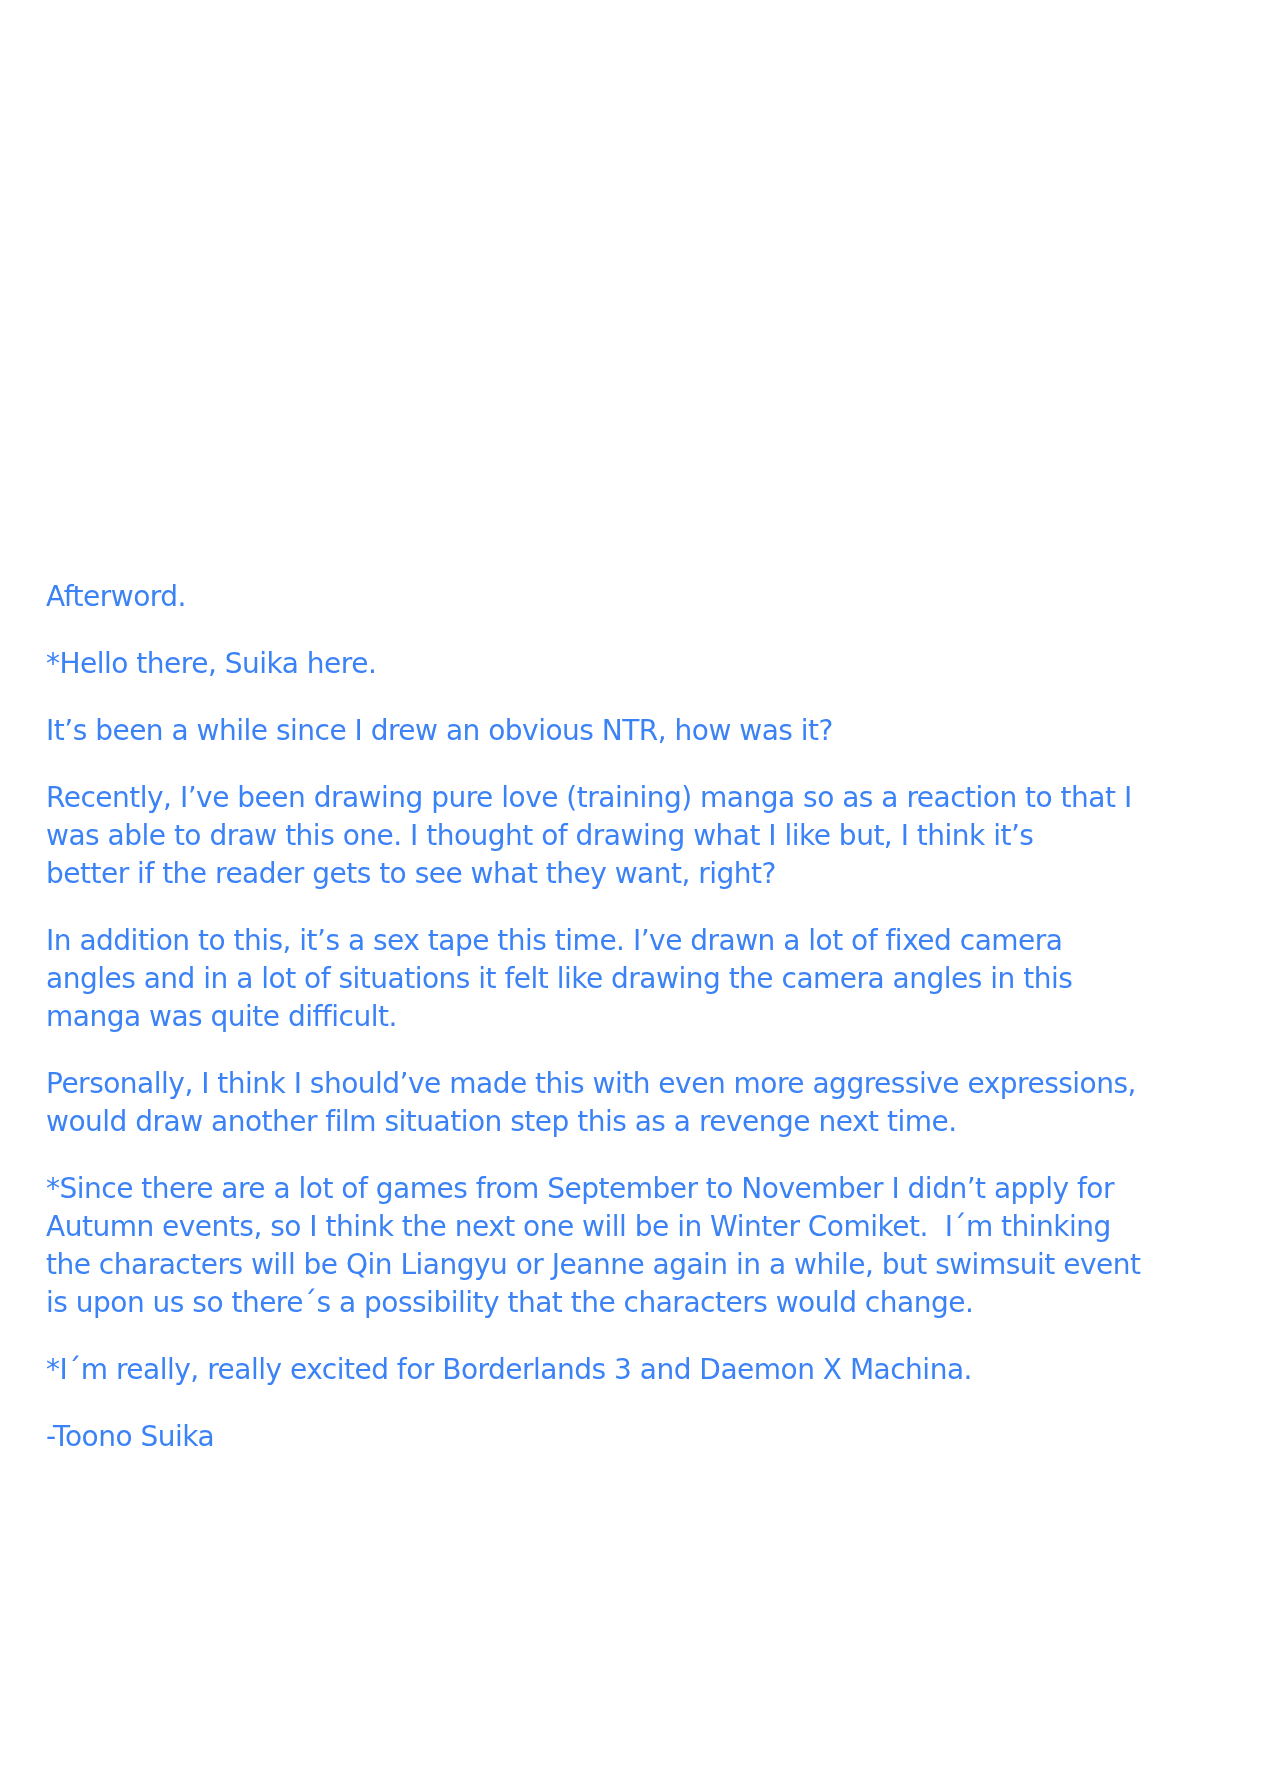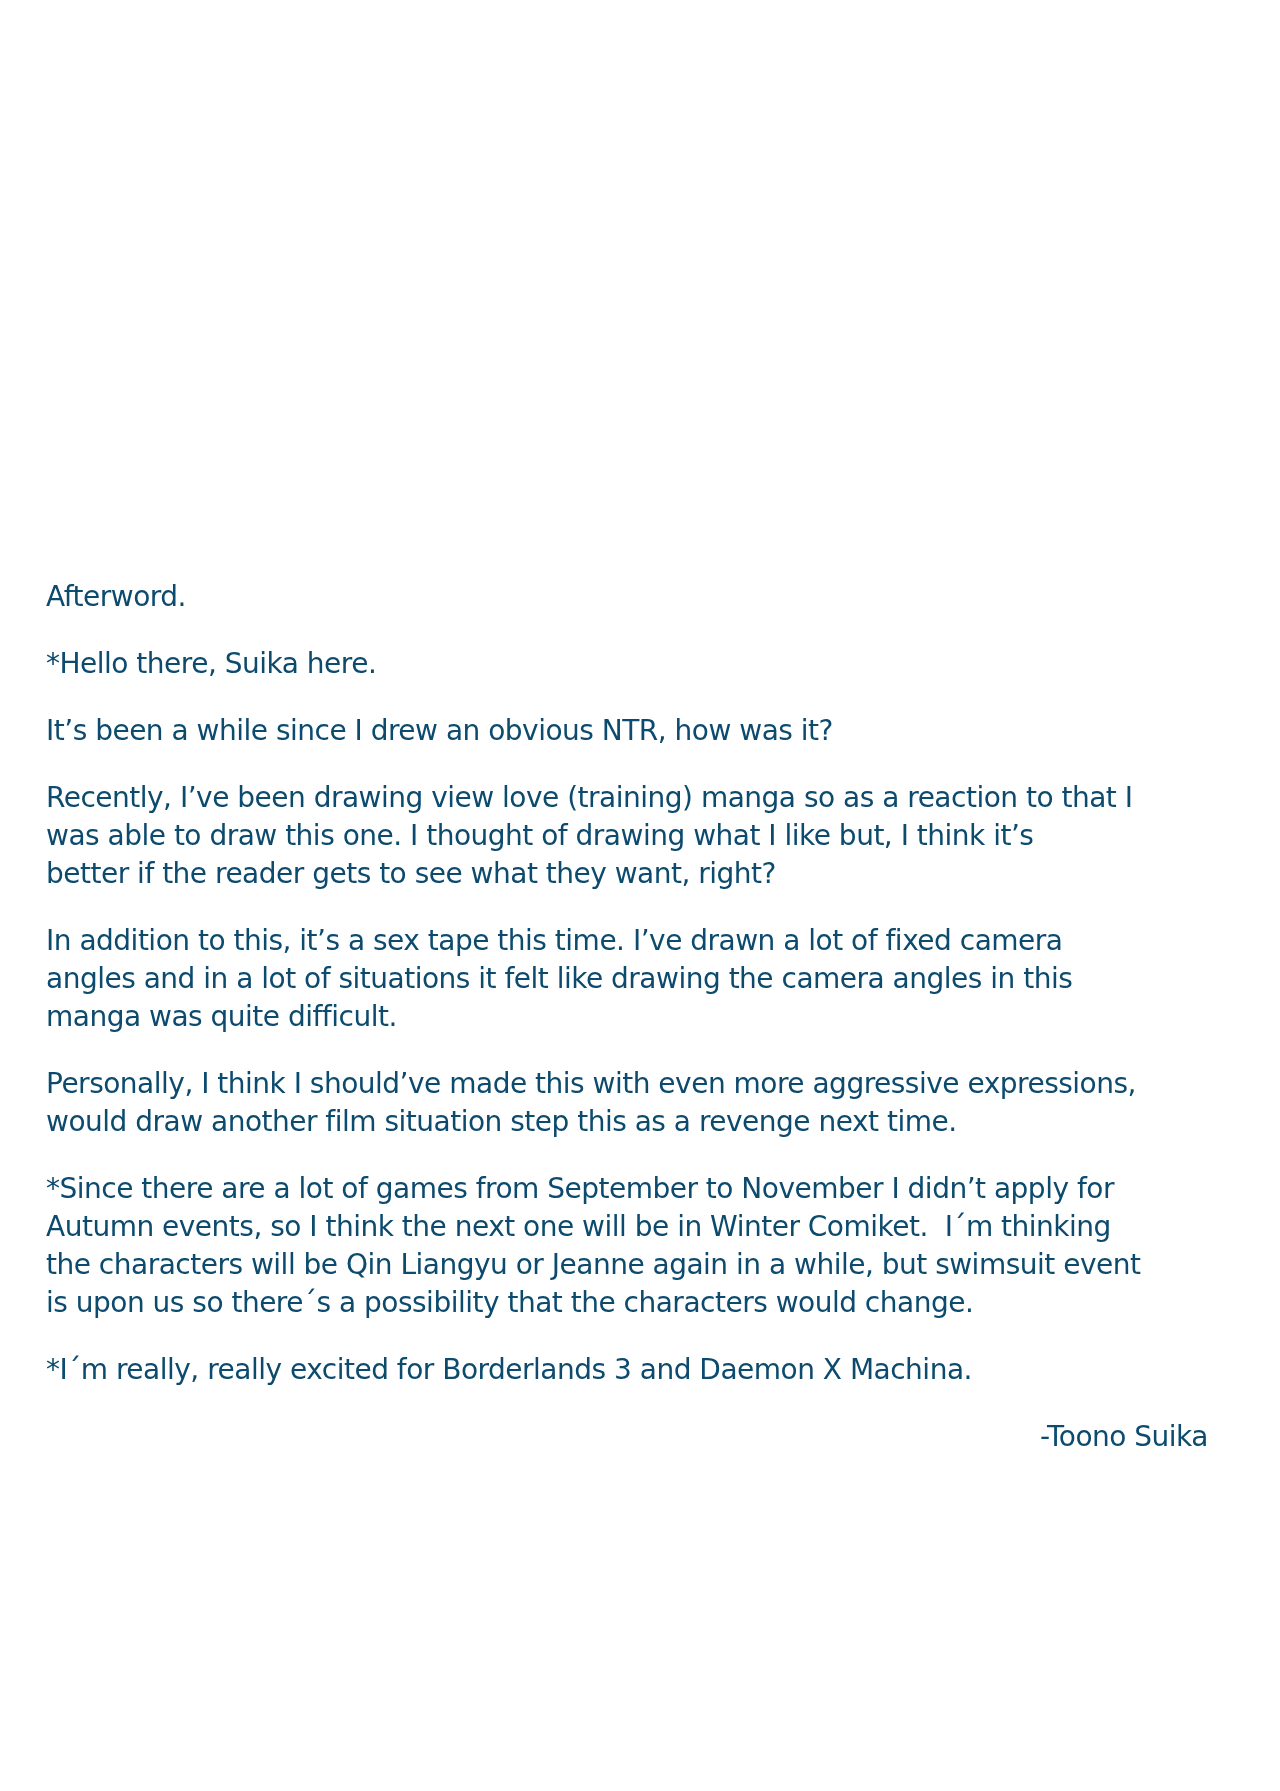--- a/index.html
+++ b/index.html
@@ -24,34 +24,33 @@
     line-height: 38px;
     letter-spacing: -0.5px;
     font-weight: 500;
   }
   .paragraph {
     margin: 0 0 29px 0;
     white-space: pre-wrap;
   }
   .signature {
     margin: 9px 0 0 0;
-    text-align: right;
     padding-right: 30px;
     white-space: pre-wrap;
   }
 </style>
 </head>
 <body>
 
 <div class="page" style="background: rgb(255, 255, 255);">
-  <div class="text-column" style="color: #0c4a6e;">
+  <div class="text-column" style="color: #3b82f6;">
     <p class="paragraph">Afterword.</p>
     <p class="paragraph">*Hello there, Suika here.</p>
     <p class="paragraph">It’s been a while since I drew an obvious NTR, how was it?</p>
-    <p class="paragraph">Recently, I’ve been drawing view love (training) manga so as a reaction to that I
+    <p class="paragraph">Recently, I’ve been drawing pure love (training) manga so as a reaction to that I
 was able to draw this one. I thought of drawing what I like but, I think it’s
 better if the reader gets to see what they want, right?</p>
     <p class="paragraph">In addition to this, it’s a sex tape this time. I’ve drawn a lot of fixed camera
 angles and in a lot of situations it felt like drawing the camera angles in this
 manga was quite difficult.</p>
     <p class="paragraph">Personally, I think I should’ve made this with even more aggressive expressions,
 would draw another film situation step this as a revenge next time.</p>
     <p class="paragraph">*Since there are a lot of games from September to November I didn’t apply for
 Autumn events, so I think the next one will be in Winter Comiket.  I´m thinking
 the characters will be Qin Liangyu or Jeanne again in a while, but swimsuit event

